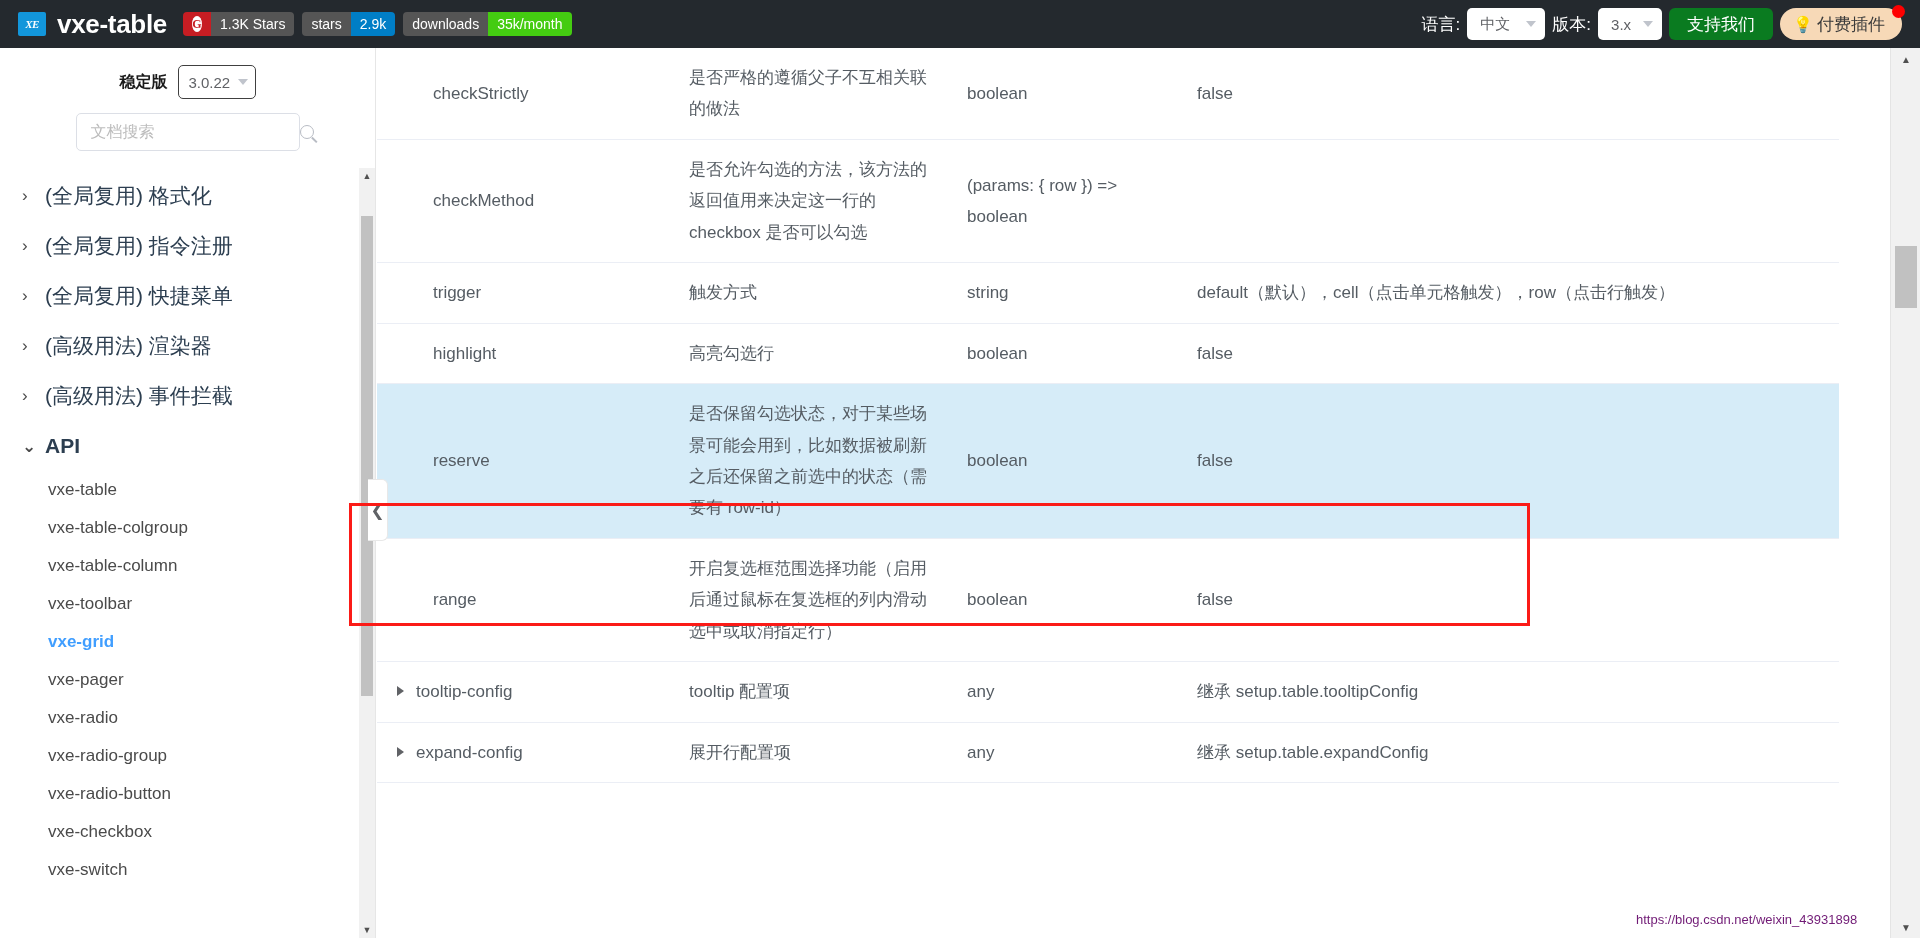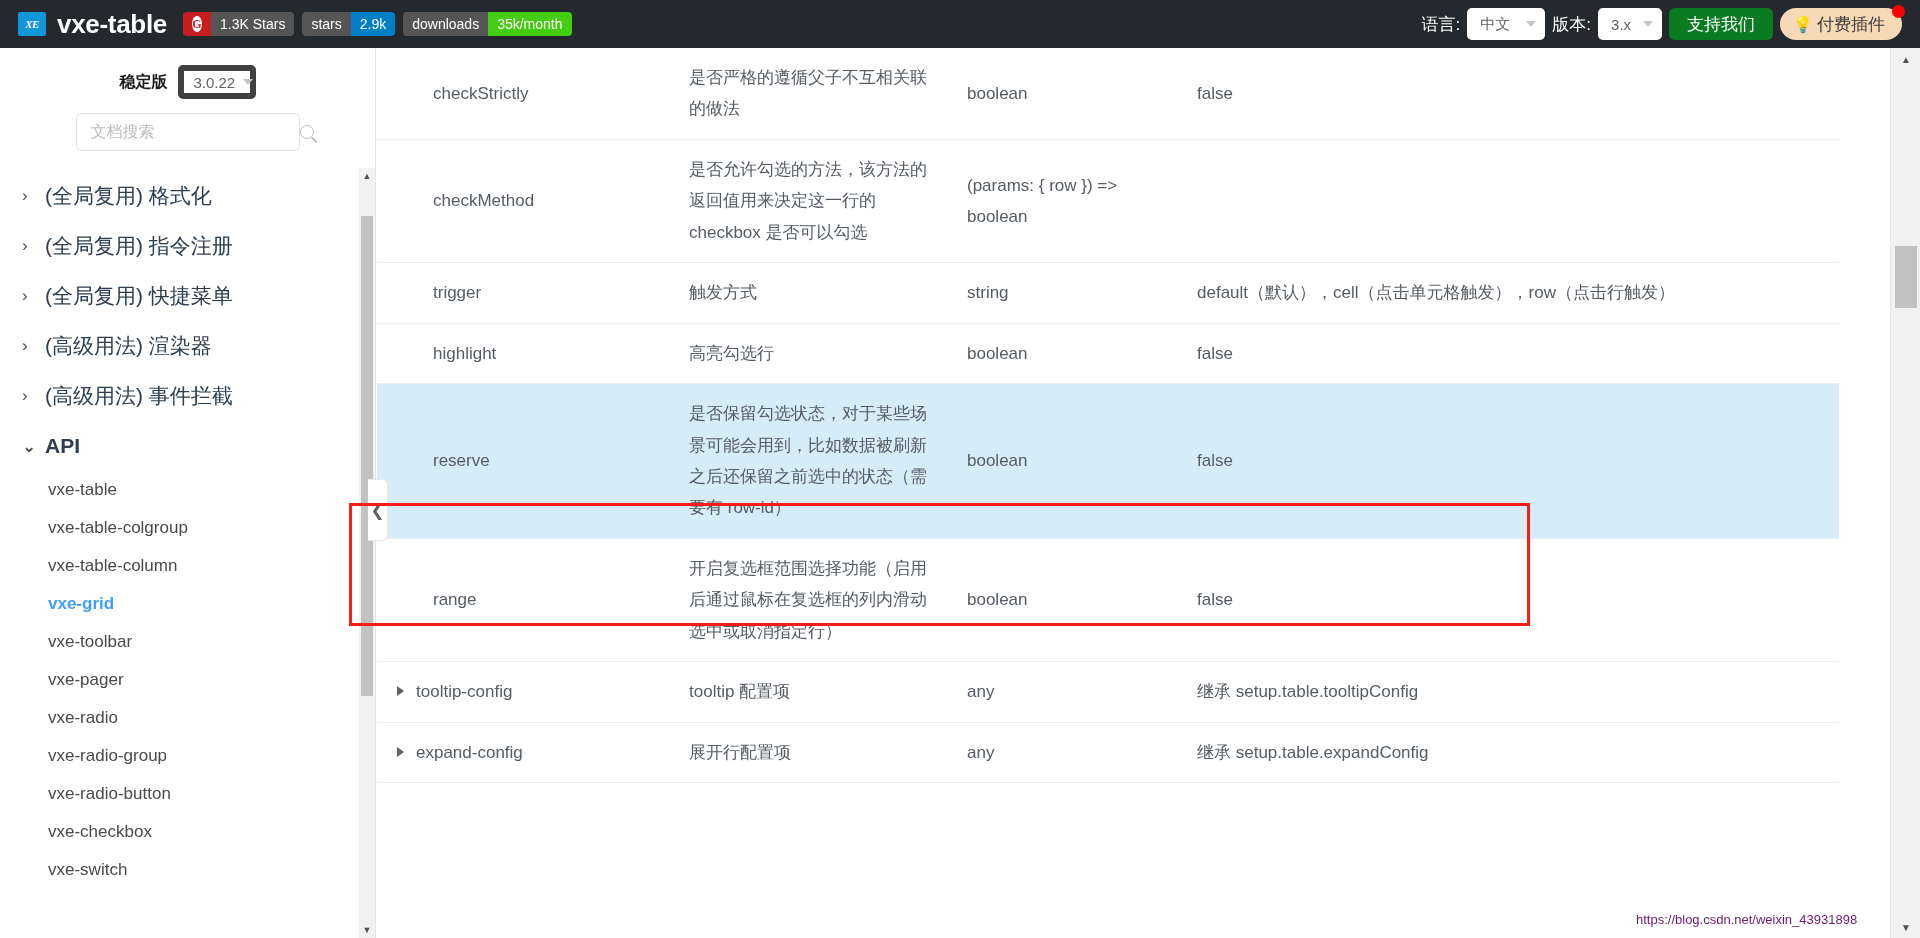--- a/index.html
+++ b/index.html
@@ -103,21 +103,21 @@
     background: #fff;
     border-right: 1px solid #e6e6e6;
     overflow: hidden;
   }
   #version-row {
     display: flex; align-items: center; justify-content: center;
     gap: 10px; margin-top: 17px;
   }
   #version-label { font-size: 16px; font-weight: bold; color: #1a1a1a; }
   #version-select {
-    border: 6px solid #404040; border-radius: 5px;
+    border: 1px solid #404040; border-radius: 5px;
     height: 34px; width: 78px;
     display: flex; align-items: center; justify-content: space-between;
     padding: 0 7px 0 10px;
     color: #606266; font-size: 15px;
   }
   #search-wrap {
     margin: 14px auto 0; width: 224px;
   }
   #search-box {
     border: 1px solid #dcdfe6; border-radius: 5px;
@@ -356,25 +356,25 @@
 
     <div class="nav-item">
       <span>vxe-table</span>
       </div>
     <div class="nav-item">
       <span>vxe-table-colgroup</span>
       </div>
     <div class="nav-item">
       <span>vxe-table-column</span>
       </div>
+    <div class="nav-item">
+      <span>vxe-toolbar</span>
+      </div>
     <div class="nav-item active">
       <span>vxe-grid</span>
-      </div>
-    <div class="nav-item">
-      <span>vxe-toolbar</span>
       </div>
     <div class="nav-item">
       <span>vxe-pager</span>
       </div>
     <div class="nav-item">
       <span>vxe-radio</span>
       </div>
     <div class="nav-item">
       <span>vxe-radio-group</span>
       </div>

